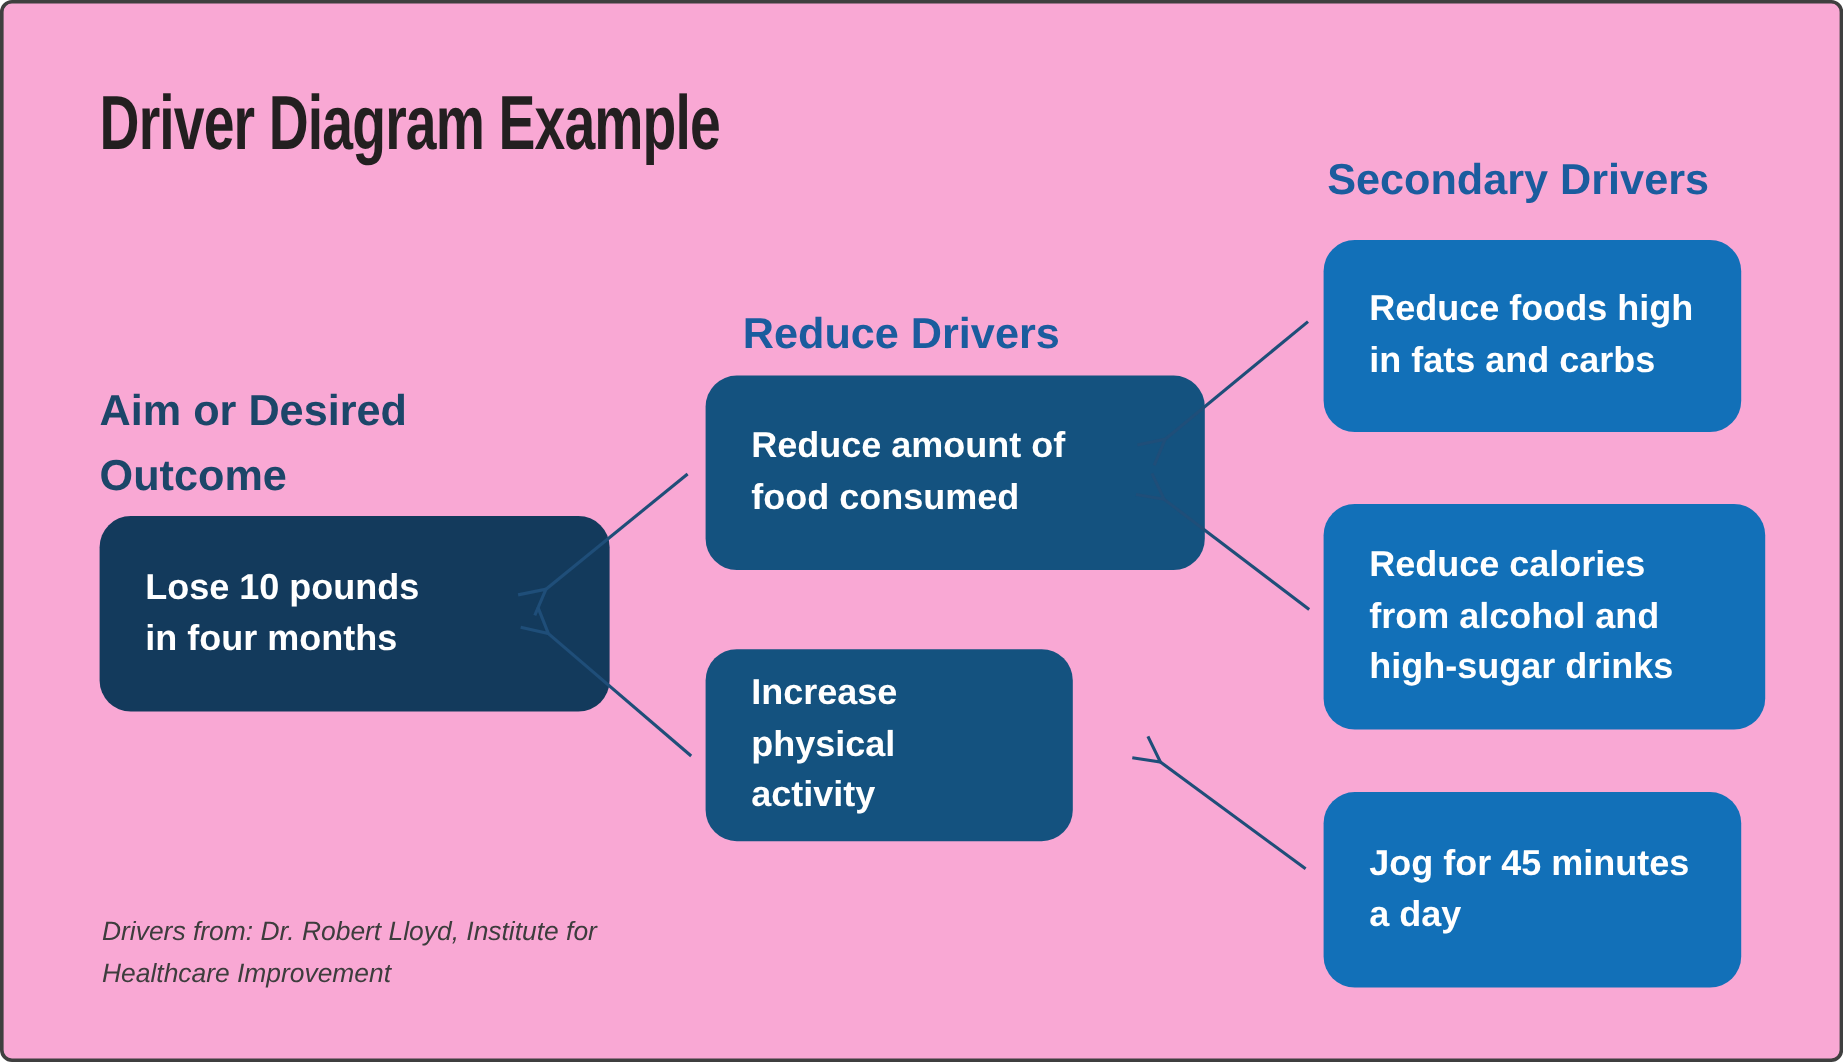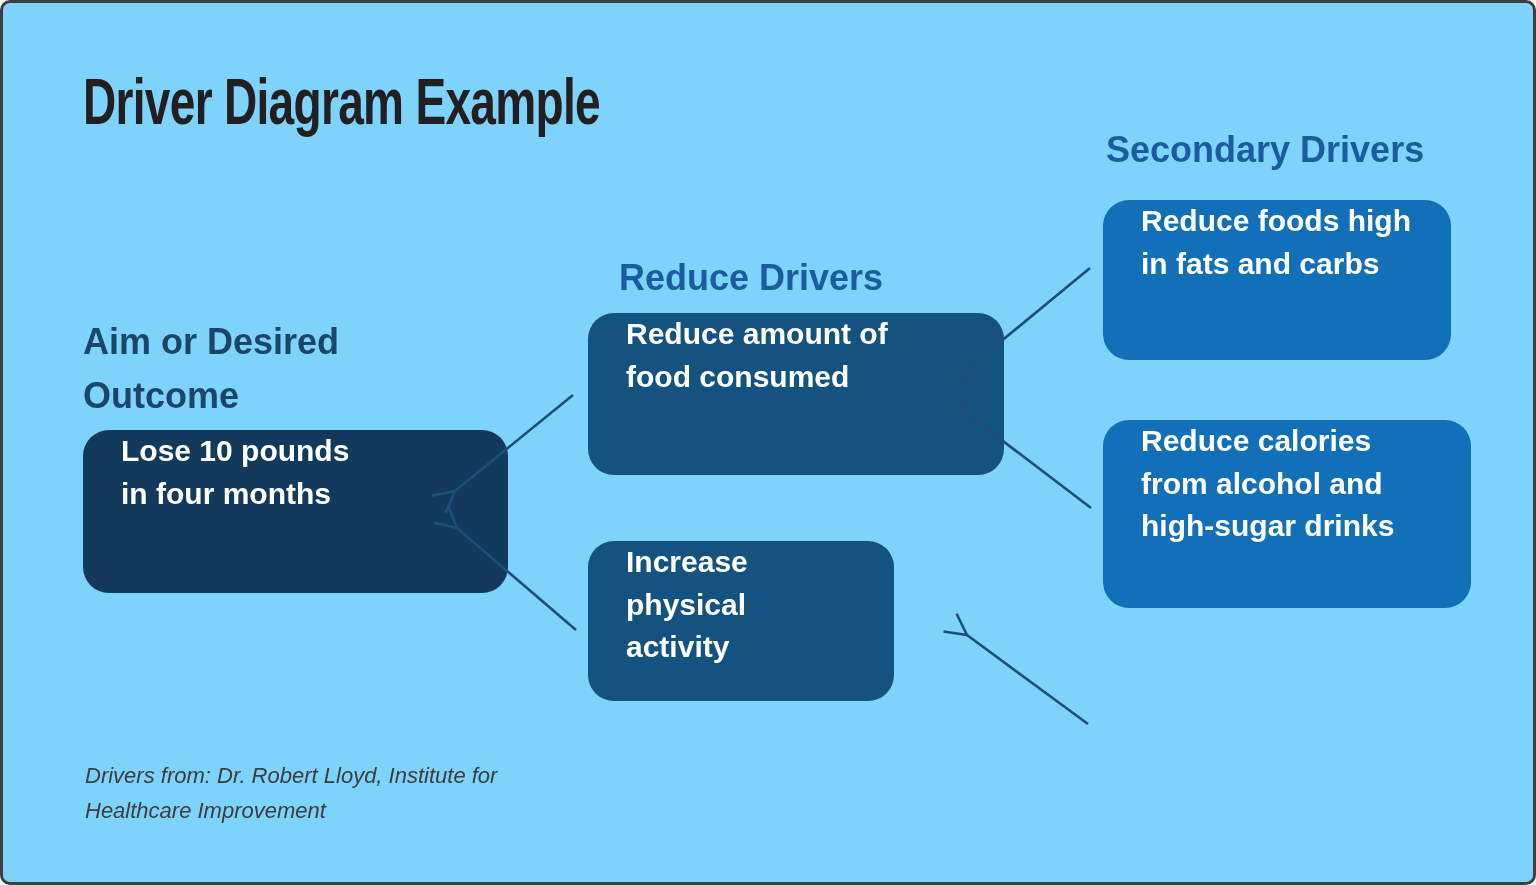--- a/index.html
+++ b/index.html
@@ -5,21 +5,21 @@
   * { margin: 0; padding: 0; box-sizing: border-box; }
   html, body { background: #ffffff; }
   body {
     width: 1536px; height: 885px;
     font-family: "Liberation Sans", sans-serif;
     position: relative; overflow: hidden;
   }
   .canvas {
     position: absolute; left: 0; top: 0;
     width: 1536px; height: 885px;
-    background: #7dd3fc;
+    background: #f9a8d4;
     border: 3px solid #3f3f3f;
     border-radius: 10px;
   }
   .title {
     position: absolute; left: 80px; top: 62px;
     font-size: 64px; font-weight: 800;
     color: #231f20;
     letter-spacing: -1px;
     white-space: nowrap;
   }
@@ -48,21 +48,21 @@
   .secondary-heading {
     left: 1103px; top: 110px;
     font-size: 36px;
     color: #1b5c9e;
   }
   .box {
     position: absolute;
     border-radius: 26px;
     color: #ffffff;
     display: flex;
-    align-items: flex-start;
+    align-items: center;
     padding-left: 38px;
     padding-right: 20px;
     font-weight: 700;
     font-size: 30px;
     line-height: 1.42;
   }
   .box span { white-space: pre-line; }
   .aim-box { background: #133a5c; left: 80px; top: 427px; width: 425px; height: 163px; }
   .primary-box { background: #14527f; }
   .primary-box-1 { left: 585px; top: 310px; width: 416px; height: 162px; }
@@ -117,20 +117,24 @@
 
   <div class="box secondary-box secondary-box-1">
     <span>Reduce foods high
 in fats and carbs</span>
   </div>
   <div class="box secondary-box secondary-box-2">
     <span>Reduce calories
 from alcohol and
 high-sugar drinks</span>
   </div>
+  <div class="box secondary-box secondary-box-3">
+    <span>Jog for 45 minutes
+a day</span>
+  </div>
 
   <svg class="arrows" viewBox="0 0 1536 885" aria-hidden="true">
     <defs>
       <marker id="openArrow" markerUnits="userSpaceOnUse" markerWidth="30" markerHeight="30" refX="3" refY="15" orient="auto">
         <path d="M24,4 L3,15 L24,26" fill="none" stroke="#1f4e79" stroke-width="2.6"></path>
       </marker>
     </defs>
     <line x1="570" y1="392" x2="452" y2="488" marker-end="url(#openArrow)"></line>
     <line x1="573" y1="627" x2="454" y2="525" marker-end="url(#openArrow)"></line>
     <line x1="1087" y1="265" x2="968" y2="363" marker-end="url(#openArrow)"></line>

